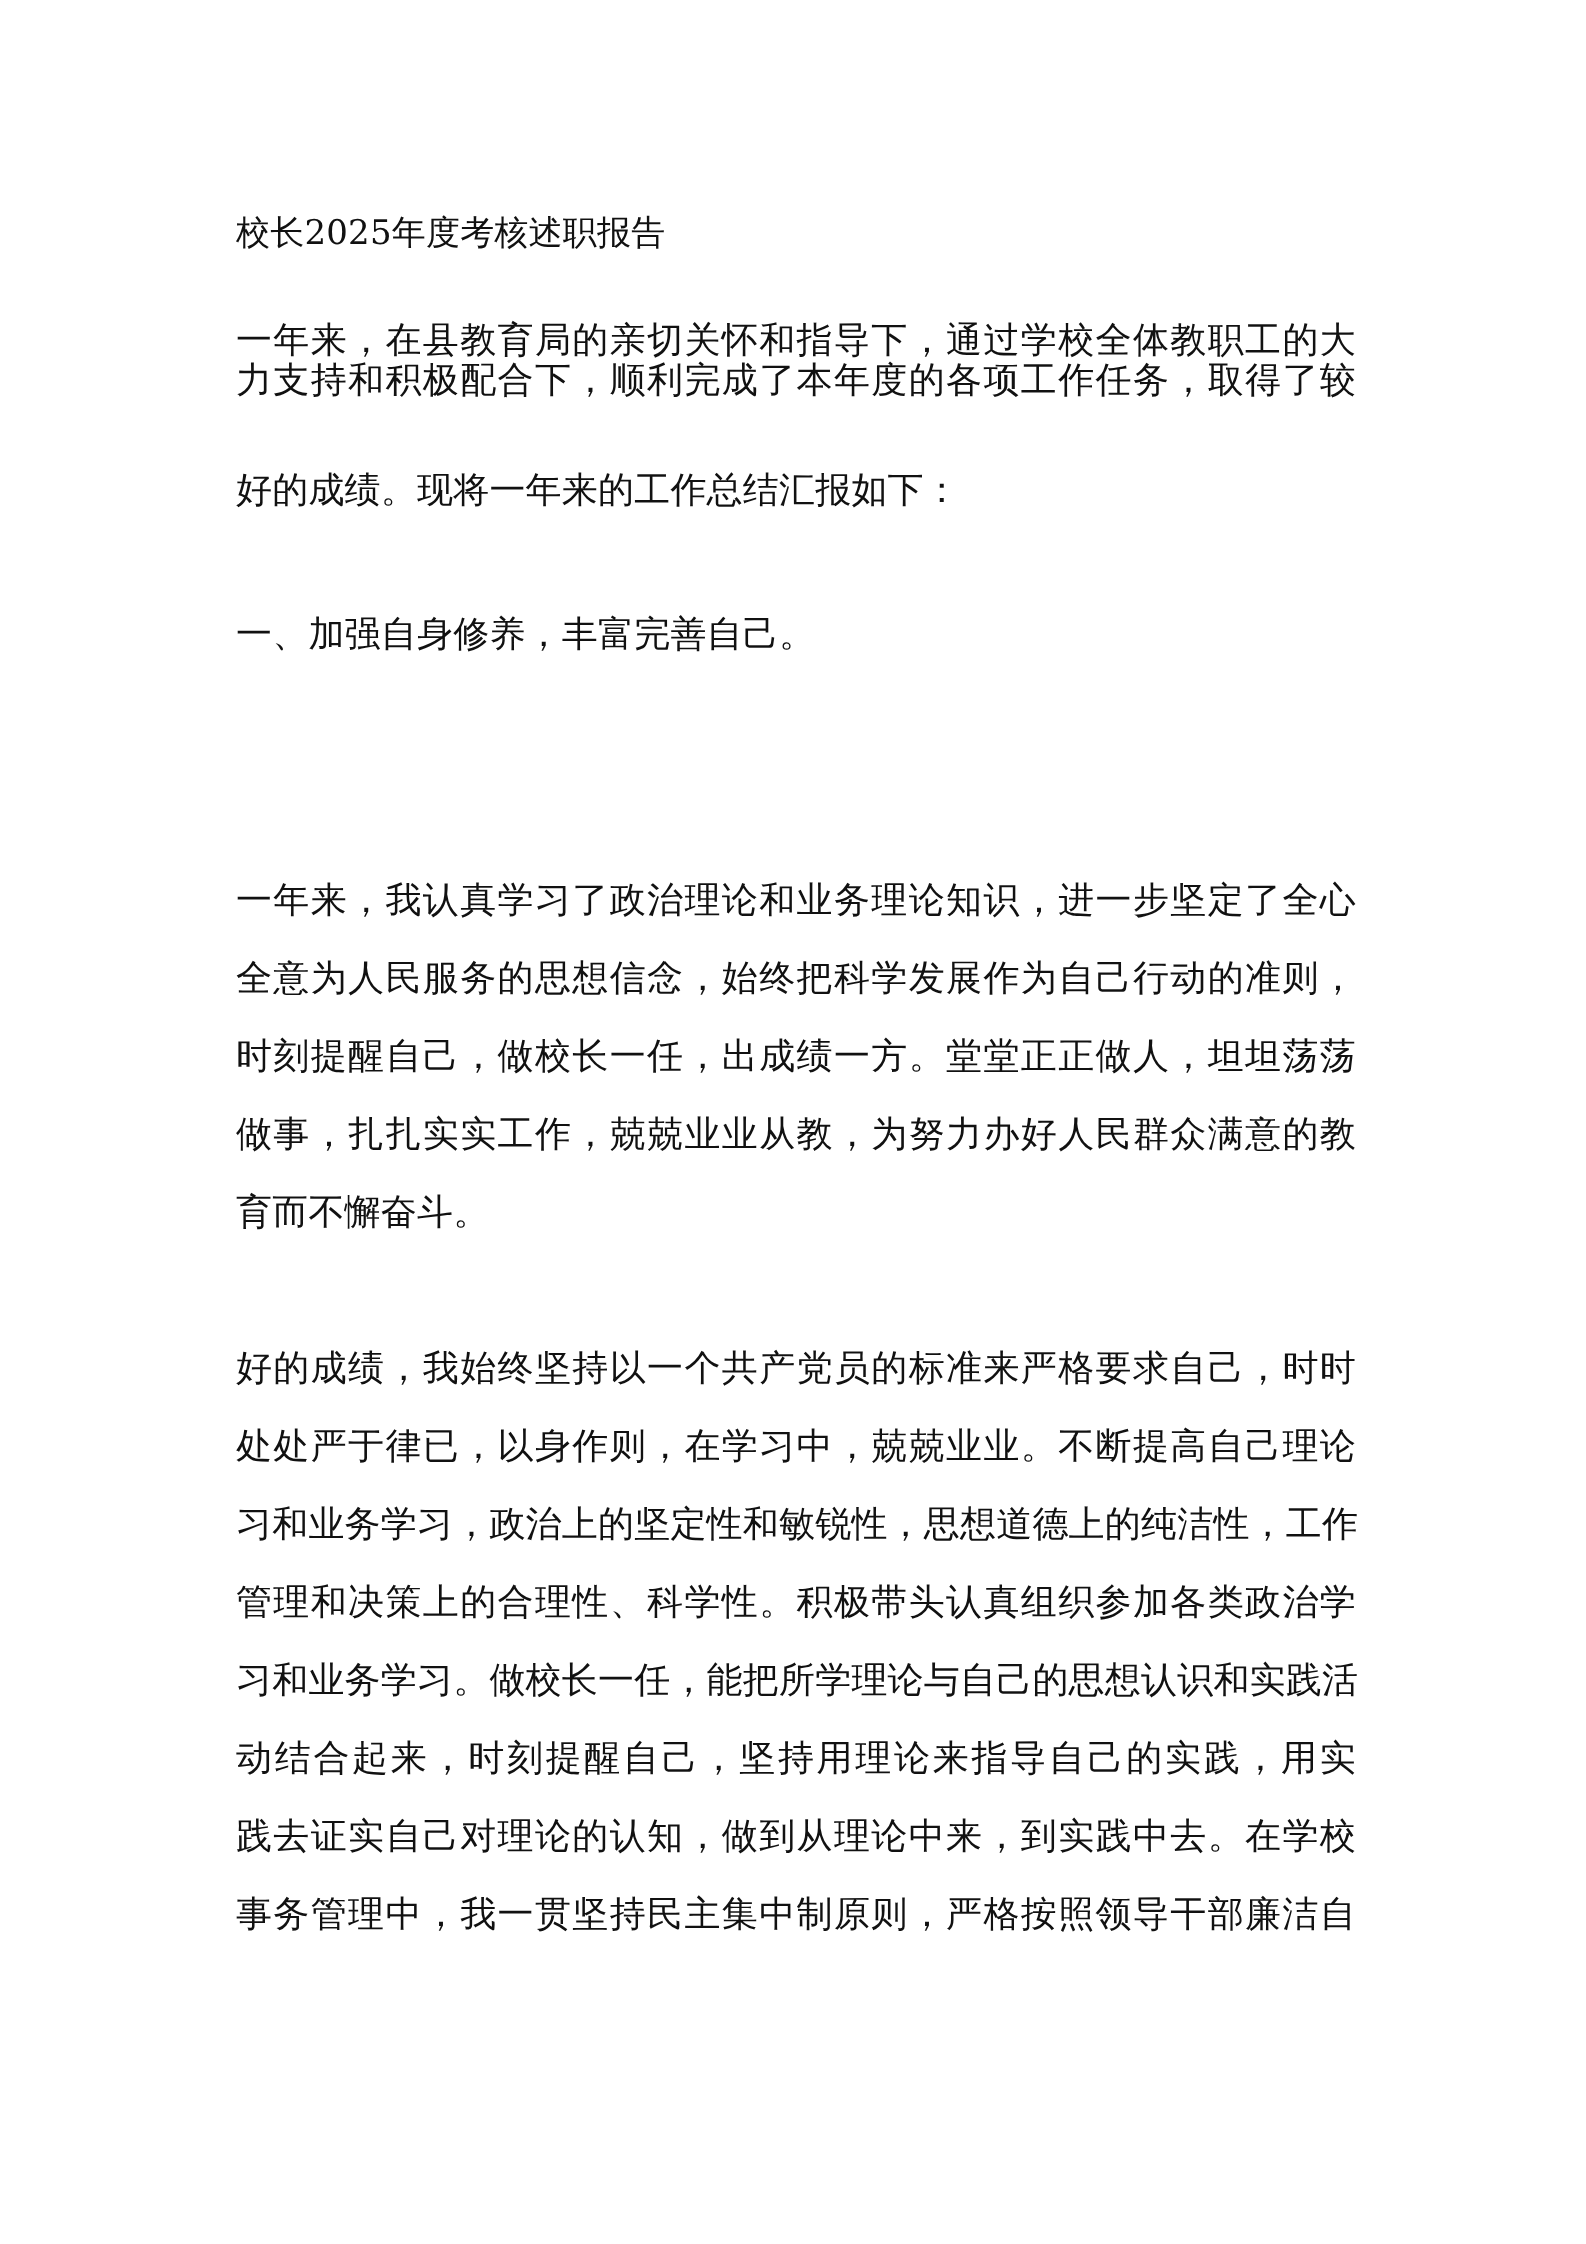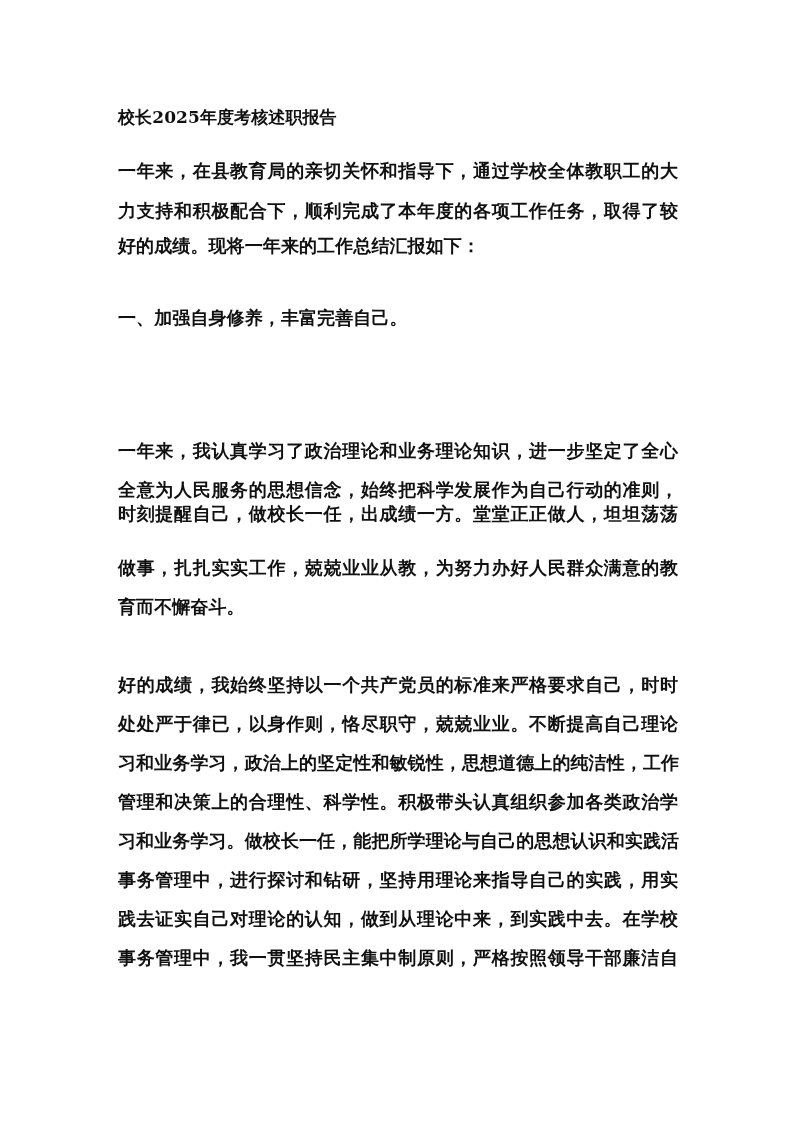--- a/index.html
+++ b/index.html
@@ -1,50 +1,50 @@
 <!DOCTYPE html>
 <html><head>
 <meta charset="utf-8">
 <style>
   html, body { margin: 0; padding: 0; background: #ffffff; }
   body { width: 793px; height: 1122px; overflow: hidden; position: relative;
          font-family: "DejaVu Serif", "Liberation Serif", serif; color: #111; }
   .page { position: absolute; left: 118px; top: 0; width: 560px; }
-  .line { position: absolute; left: 0; white-space: nowrap; font-size: 18px; line-height: 24px; letter-spacing: 0.1px; font-weight: bold; }
+  .line { position: absolute; left: 0; white-space: nowrap; font-size: 18px; line-height: 24px; letter-spacing: 0.1px; }
   .title { font-size: 17px; }
   .para-line { width: 560px; text-align: justify; text-align-last: justify; }
   .last { text-align-last: left; }
 </style>
 </head>
 <body>
 
 <div class="page">
   <div class="line title" style="top:105px">校长2025年度考核述职报告</div>
 
   <div>
     <div class="line para-line" style="top:159px">一年来，在县教育局的亲切关怀和指导下，通过学校全体教职工的大</div>
-    <div class="line para-line" style="top:199px">力支持和积极配合下，顺利完成了本年度的各项工作任务，取得了较</div>
+    <div class="line para-line" style="top:179px">力支持和积极配合下，顺利完成了本年度的各项工作任务，取得了较</div>
     <div class="line para-line last" style="top:234px">好的成绩。现将一年来的工作总结汇报如下：</div>
   </div>
 
   <div>
     <div class="line" style="top:306px">一、加强自身修养，丰富完善自己。</div>
   </div>
 
   <div>
     <div class="line para-line" style="top:439px">一年来，我认真学习了政治理论和业务理论知识，进一步坚定了全心</div>
     <div class="line para-line" style="top:478px">全意为人民服务的思想信念，始终把科学发展作为自己行动的准则，</div>
-    <div class="line para-line" style="top:502px">时刻提醒自己，做校长一任，出成绩一方。堂堂正正做人，坦坦荡荡</div>
+    <div class="line para-line" style="top:517px">时刻提醒自己，做校长一任，出成绩一方。堂堂正正做人，坦坦荡荡</div>
     <div class="line para-line" style="top:556px">做事，扎扎实实工作，兢兢业业从教，为努力办好人民群众满意的教</div>
     <div class="line para-line last" style="top:595px">育而不懈奋斗。</div>
   </div>
 
   <div>
     <div class="line para-line" style="top:673px">好的成绩，我始终坚持以一个共产党员的标准来严格要求自己，时时</div>
-    <div class="line para-line" style="top:712px">处处严于律已，以身作则，恪尽职守，兢兢业业。不断提高自己理论</div>
+    <div class="line para-line" style="top:712px">处处严于律已，以身作则，在学习中，兢兢业业。不断提高自己理论</div>
     <div class="line para-line" style="top:751px">习和业务学习，政治上的坚定性和敏锐性，思想道德上的纯洁性，工作</div>
     <div class="line para-line" style="top:790px">管理和决策上的合理性、科学性。积极带头认真组织参加各类政治学</div>
     <div class="line para-line" style="top:829px">习和业务学习。做校长一任，能把所学理论与自己的思想认识和实践活</div>
-    <div class="line para-line" style="top:868px">事务管理中，进行探讨和钻研，坚持用理论来指导自己的实践，用实</div>
+    <div class="line para-line" style="top:868px">动结合起来，时刻提醒自己，坚持用理论来指导自己的实践，用实</div>
     <div class="line para-line" style="top:907px">践去证实自己对理论的认知，做到从理论中来，到实践中去。在学校</div>
     <div class="line para-line" style="top:946px">事务管理中，我一贯坚持民主集中制原则，严格按照领导干部廉洁自</div>
   </div>
 </div>
 
 </body></html>

